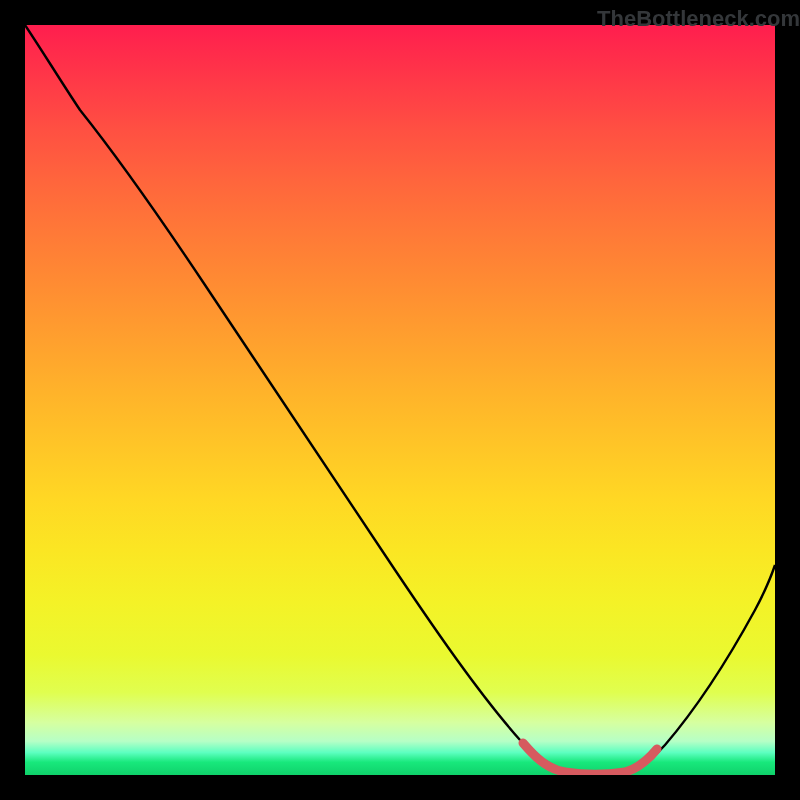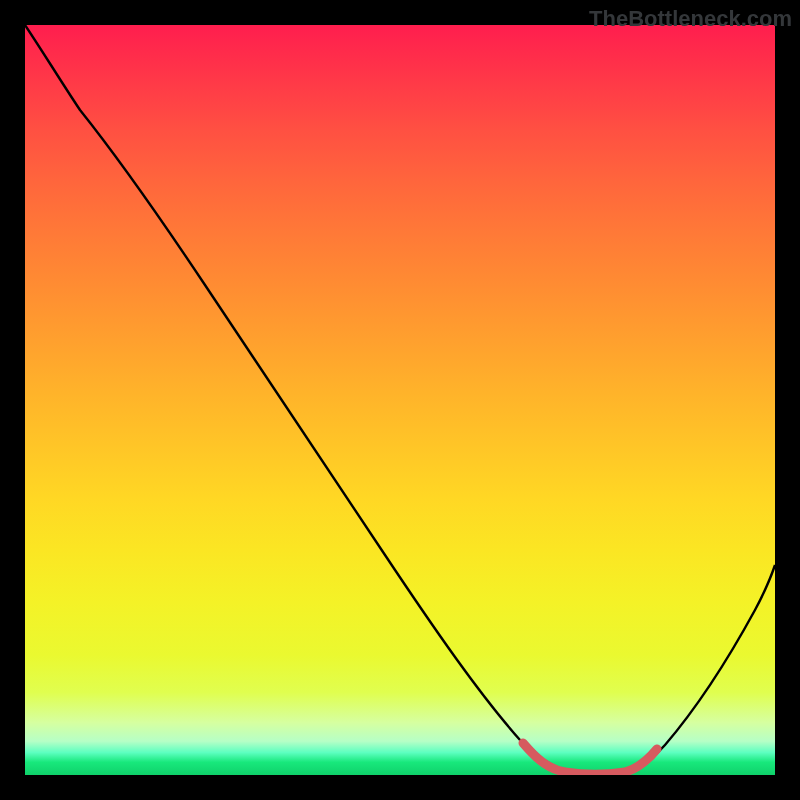--- a/index.html
+++ b/index.html
@@ -1,17 +1,17 @@
 <!DOCTYPE html>
 <html><head>
 <meta charset="utf-8">
 <style>
 *{margin:0;padding:0;box-sizing:border-box}
 body{background:#000;width:800px;height:800px;position:relative;font-family:Arial,sans-serif}
-.watermark{position:absolute;top:6px;right:8px;color:#34373a;font-size:22px;font-weight:600;z-index:5}
+.watermark{position:absolute;top:6px;right:0;color:#34373a;font-size:22px;font-weight:600;z-index:5}
 .plot-area{position:absolute;left:25px;top:25px;width:750px;height:750px;overflow:hidden}
 .gradient-bg{position:absolute;inset:0;background:linear-gradient(to bottom,
 #ff1e4e 0%,
 #ff3748 7%,
 #ff5042 14%,
 #ff663c 21%,
 #ff7a37 28%,
 #ff8d32 35%,
 #ffa02e 42%,
 #ffb32a 49%,

